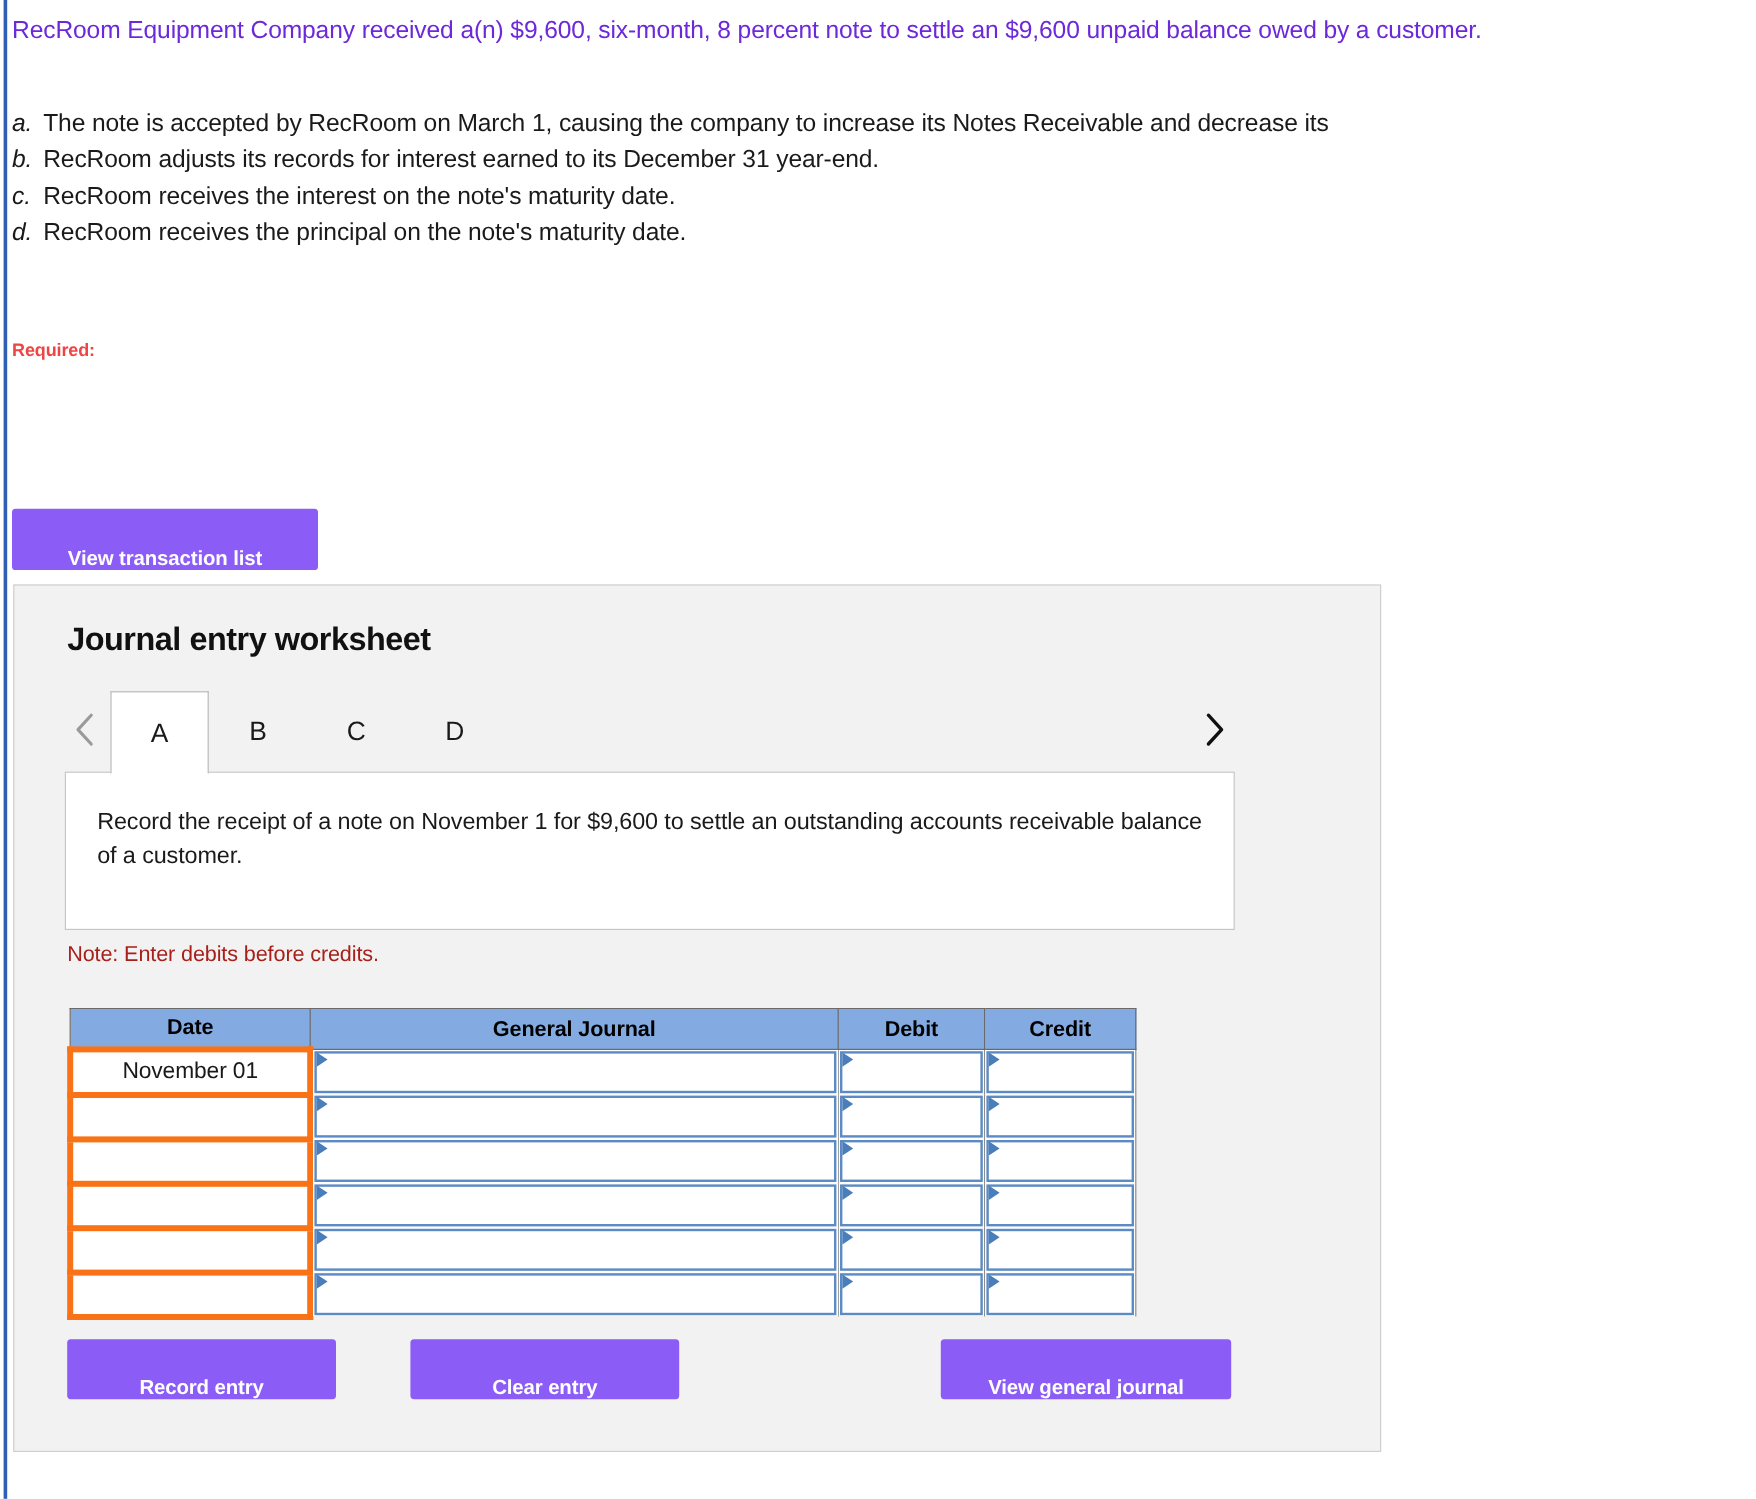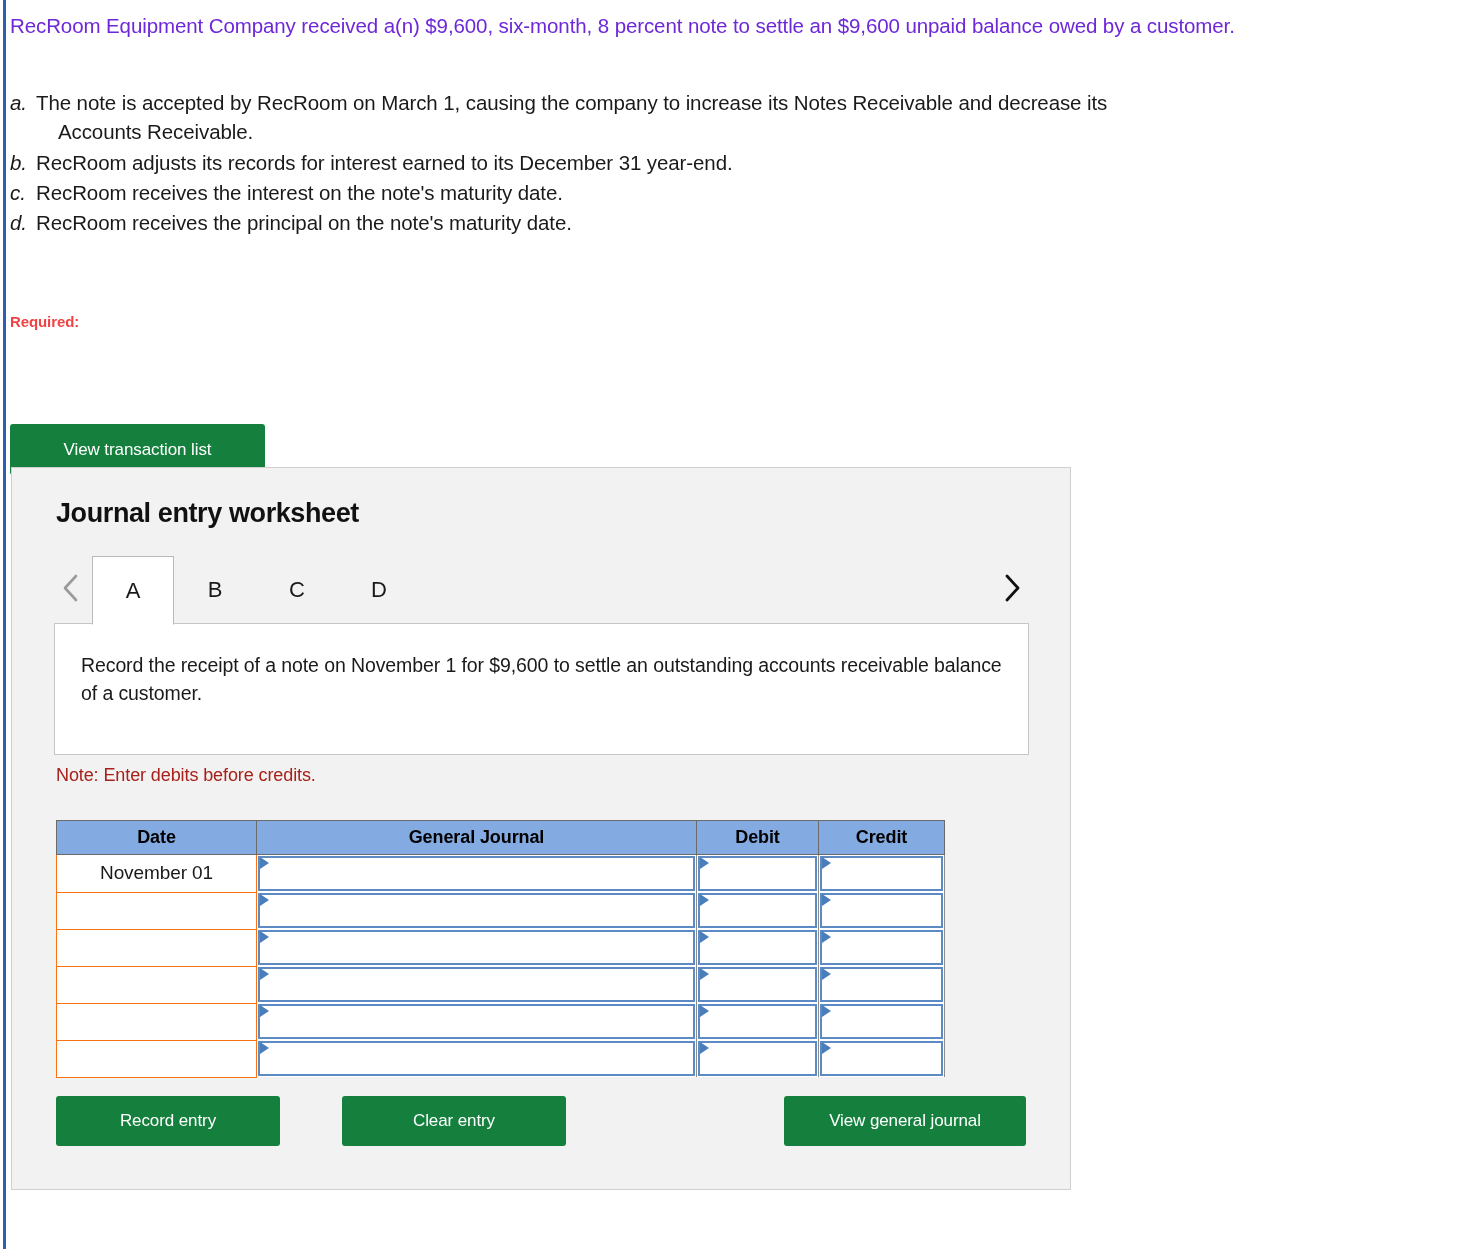--- a/index.html
+++ b/index.html
@@ -79,50 +79,50 @@
     color: #1a1a1a;
     max-width: 1450px;
     letter-spacing: -0.1px;
   }
   .required-body .red {
     color: #a8201a;
     font-weight: bold;
   }
 
   .btn {
-    background: #15803d;
+    background: #8b5cf6;
     color: #ffffff;
     border: none;
     border-radius: 3px;
     font-family: "Liberation Sans", sans-serif;
-    font-weight: normal;
+    font-weight: bold;
     font-size: 17px;
     letter-spacing: -0.1px;
     cursor: pointer;
-    padding: 0;
+    padding: 16px;
     text-align: center;
     display: inline-block;
     line-height: 1;
   }
 
   #view-transaction-list {
     position: absolute;
     left: 10px;
     top: 424px;
     width: 255px;
     height: 51px;
     line-height: 51px;
   }
 
   
   #worksheet {
     position: absolute;
     left: 11px;
-    top: 467px;
-    width: 1060px;
+    top: 487px;
+    width: 1140px;
     height: 723px;
     background: #f2f2f2;
     border: 1px solid #cfcfcf;
   }
 
   #worksheet-title {
     position: absolute;
     left: 44px;
     top: 30px;
     font-size: 27px;
@@ -232,21 +232,21 @@
   #journal-table col.c-debit   { width: 122px; }
   #journal-table col.c-credit  { width: 126px; }
 
   #journal-table td {
     padding: 0;
     height: 37px;
     background: #ffffff;
     vertical-align: middle;
   }
   td.date-cell {
-    border: 1px solid #f97316;
+    border: 5px solid #f97316;
     text-align: center;
     font-size: 19px;
     color: #1a1a1a;
     letter-spacing: -0.1px;
   }
   td.input-cell {
     border: 1px solid #8c8c8c;
     border-top: none;
     border-bottom: none;
     position: relative;
@@ -306,21 +306,20 @@
 
   <p class="intro">RecRoom Equipment Company received a(n) $9,600, six-month, 8 percent note to settle an $9,600 unpaid balance owed by a customer.</p>
 
   <div class="spacer-1"></div>
 
   <div class="items">
     <div class="item">
       <span class="lbl">a.</span>
       <span class="txt">
         <span>The note is accepted by RecRoom on March 1, causing the company to increase its Notes Receivable and decrease its</span>
-        <span class="indent2">Accounts Receivable.</span>
       </span>
     </div>
     <div class="item">
       <span class="lbl">b.</span>
       <span class="txt">RecRoom adjusts its records for interest earned to its December 31 year-end.</span>
     </div>
     <div class="item">
       <span class="lbl">c.</span>
       <span class="txt">RecRoom receives the interest on the note's maturity date.</span>
     </div>

